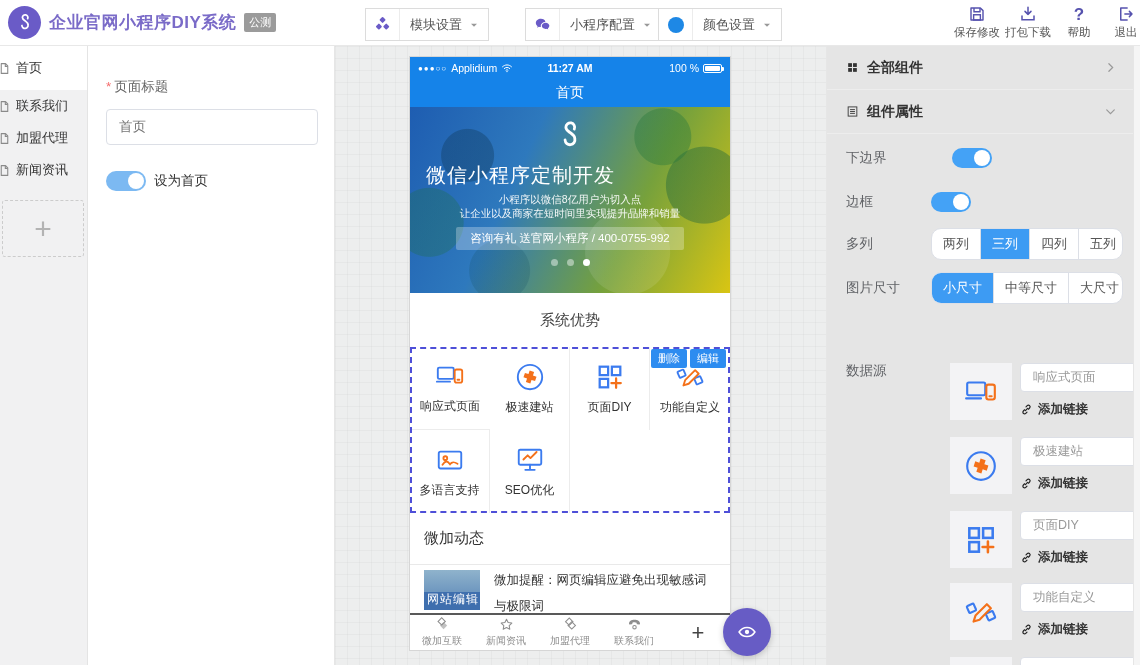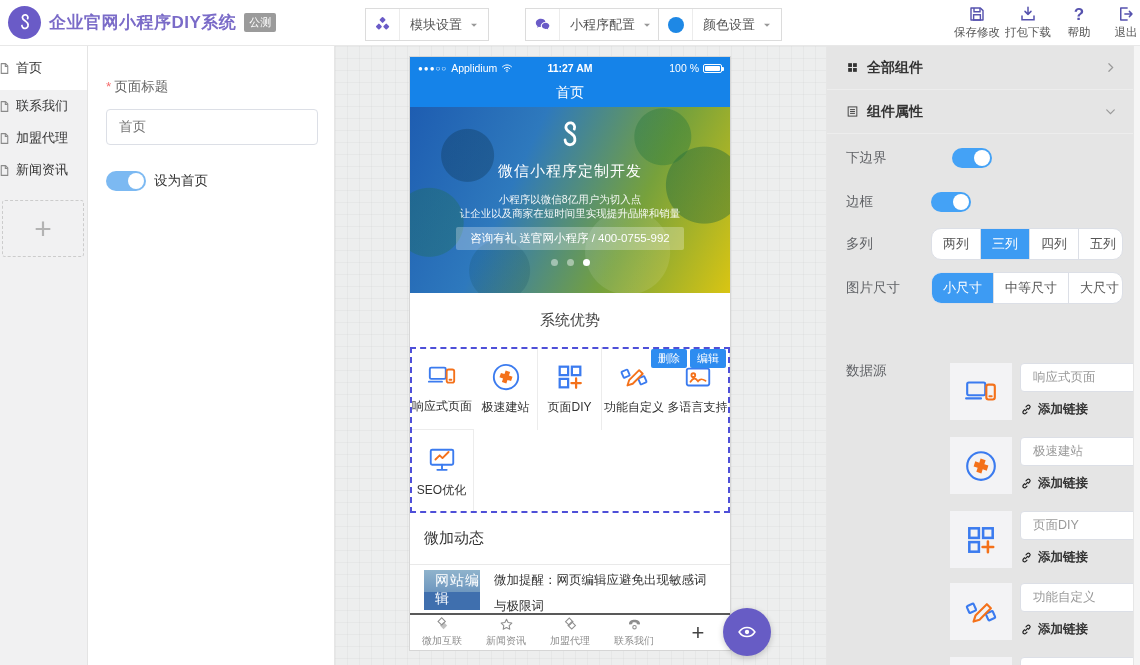--- a/index.html
+++ b/index.html
@@ -71,42 +71,42 @@
     background-image:
       radial-gradient(circle at 18% 26%, rgba(16,60,96,.40) 0 26px, transparent 27px),
       radial-gradient(circle at 6% 62%, rgba(30,110,70,.32) 0 34px, transparent 35px),
       radial-gradient(circle at 79% 16%, rgba(40,120,60,.40) 0 28px, transparent 29px),
       radial-gradient(circle at 92% 42%, rgba(20,95,60,.38) 0 38px, transparent 39px),
       radial-gradient(circle at 68% 78%, rgba(255,255,255,.10) 0 42px, transparent 43px),
       radial-gradient(circle at 28% 88%, rgba(20,80,100,.22) 0 30px, transparent 31px),
       linear-gradient(115deg,#1e5db1 0%,#2e79bd 34%,#76a13c 68%,#d9c513 100%); }
   .b-logo { position:absolute; top:13px; left:0; right:0; display:flex; justify-content:center; }
   .b-logo svg { width:32px; height:32px; }
-  .b-title { position:absolute; top:55px; left:0; right:0; text-align:center; font-size:15px; letter-spacing:1px; }
+  .b-title { position:absolute; top:55px; left:16px; right:0; text-align:left; font-size:20px; letter-spacing:1px; }
   .b-sub { position:absolute; left:0; right:0; text-align:center; font-size:10.5px; color:rgba(255,255,255,.93); }
   .b-sub1 { top:86px; } .b-sub2 { top:100px; }
   .b-pill-wrap { position:absolute; top:120px; left:0; right:0; text-align:center; }
   .b-pill { display:inline-block; background:rgba(255,255,255,.28); padding:4px 14px; border-radius:2px; font-size:11.5px; }
   .b-dots { position:absolute; top:152px; left:0; right:0; display:flex; justify-content:center; gap:9px; }
   .b-dots span { width:7px; height:7px; border-radius:50%; background:rgba(255,255,255,.45); }
   .b-dots span.on { background:#fff; }
   .p-sec1 { height:54px; display:flex; align-items:center; justify-content:center; font-size:15px; color:#444; }
-  .p-grid { position:absolute; top:290px; left:0; right:0; height:166px; display:grid; grid-template-columns:1fr 1fr 1fr 1fr 1fr; grid-template-rows:1fr 1fr; }
+  .p-grid { position:absolute; top:290px; left:0; right:0; height:166px; display:grid; grid-template-columns:1fr 1fr 1fr 1fr; grid-template-rows:1fr 1fr; }
   .p-grid .dash { position:absolute; inset:0; border:2px dashed #4E4FD8; pointer-events:none; z-index:3; }
   .cell { border-right:1px solid #ececec; border-bottom:1px solid #ececec; display:flex; flex-direction:column; align-items:center; justify-content:center; gap:7px; cursor:pointer; }
   .cell:nth-child(3n+3) { border-right:none; }
   .cell:nth-child(n+4) { border-bottom:none; }
   .cell svg { width:30px; height:30px; }
   .cell .c-lbl { font-size:12px; color:#333; }
   .sel-actions { position:absolute; top:2px; right:4px; display:flex; gap:3px; z-index:4; }
   .sel-actions .sel-btn { background:#2D8CF0; color:#fff; font-size:11px; padding:2px 7px; border-radius:2px; cursor:pointer; }
   .p-sec2 { position:absolute; top:456px; left:0; right:0; height:52px; display:flex; align-items:center; padding:0 14px; font-size:15px; color:#333; border-bottom:1px solid #e9e9e9; background:#fff; }
   .p-news { position:absolute; top:508px; left:0; right:0; height:60px; background:#fff; }
   .news-thumb { position:absolute; left:14px; top:5px; width:56px; height:40px; background:linear-gradient(#8fb3cc 0%, #6e97bf 55%, #3f6fae 56%, #3f6fae 100%); overflow:hidden; }
-  .news-thumb .nt-cap { position:absolute; bottom:2px; left:11px; font-size:14px; color:#fff; letter-spacing:1px; }
+  .news-thumb .nt-cap { position:absolute; bottom:2px; left:3px; font-size:12px; color:#fff; letter-spacing:1px; }
   .news-line { position:absolute; left:84px; right:10px; font-size:12.5px; color:#333; line-height:17px; }
   .news-line1 { top:7px; } .news-line2 { top:33px; }
   .p-tabbar { position:absolute; left:0; right:0; bottom:0; height:37px; background:#fff; border-top:2px solid #595959; display:flex; z-index:6; }
   .tab-item { flex:1; display:flex; flex-direction:column; align-items:center; justify-content:center; gap:2px; color:#8e8e8e; cursor:pointer; }
   .tab-item svg { width:15px; height:15px; }
   .tab-item .t-lbl { font-size:10px; }
   .tab-plus { flex:1; display:flex; align-items:center; justify-content:center; font-size:22px; color:#444; font-weight:300; cursor:pointer; }
 
   .eye-btn { position:absolute; left:723px; top:608px; width:48px; height:48px; border-radius:50%; background:#675CC5; display:flex; align-items:center; justify-content:center; z-index:15; box-shadow:0 2px 6px rgba(0,0,0,.2); cursor:pointer; }
   .eye-btn svg { width:20px; height:20px; }

